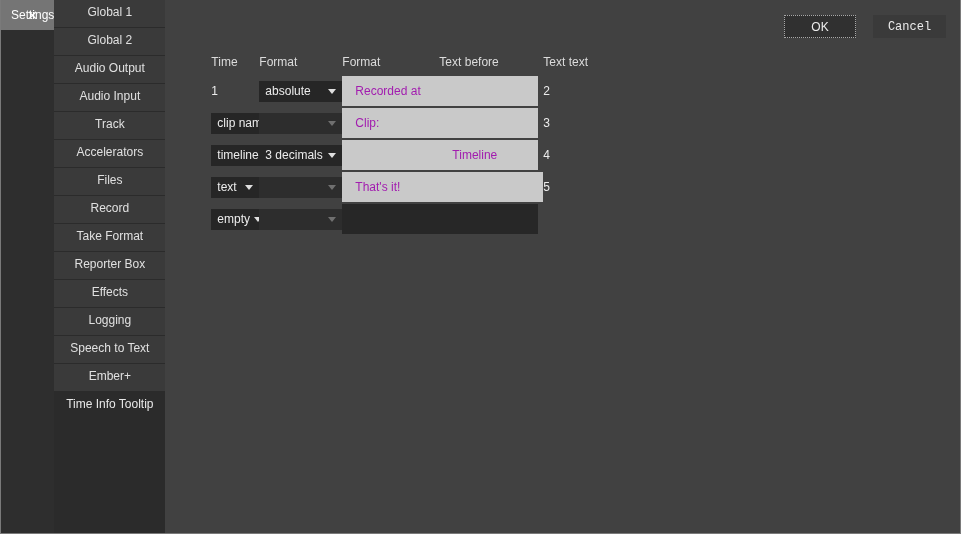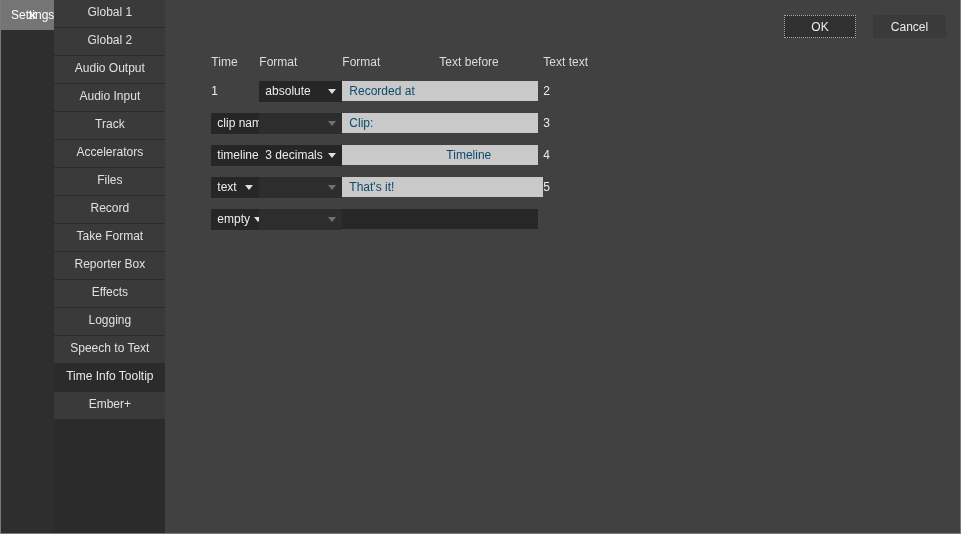--- a/index.html
+++ b/index.html
@@ -79,24 +79,24 @@
     border-left:4px solid transparent;
     border-right:4px solid transparent;
     border-top:5px solid #dfdfdf;
     margin-left:4px;
   }
   .dropdown.fmt { width:90px; }
   .dropdown.disabled { background:#2d2d2d; }
   .dropdown.disabled .dd-arrow { border-top-color:#707070; }
 
   .txt {
-    width:99px; height:20px;
+    width:99px; height:30px;
     border:none; outline:none;
-    background:#c9c9c9; color:#0c4a6e;
-    font-size:12px; padding:0 7px;
+    background:#c9c9c9; color:#a21caf;
+    font-size:12px; padding:0 13px;
   }
   .txt.wide { width:203px; }
   .txt.off { background:#272727; }
 
   
   .footer {
     position:relative; height:63px; flex:none;
     background:#2e2e2e;
   }
   .btn {
@@ -107,20 +107,21 @@
   }
   .btn.ok {
     right:104px; width:72px;
     background:#303030;
     border:1px dotted #a8a8a8;
   }
   .btn.cancel {
     right:14px; width:73px;
     background:#3a3a3a;
     border:1px solid #3a3a3a;
+    font-family:Liberation Mono, monospace;
   }
 </style>
 </head>
 <body>
 
 <div class="window">
 
   <div class="titlebar">
     <span class="title">Settings</span>
     <span class="close">✕</span>
@@ -135,22 +136,22 @@
       <div class="nav-item">Audio Input</div>
       <div class="nav-item">Track</div>
       <div class="nav-item">Accelerators</div>
       <div class="nav-item">Files</div>
       <div class="nav-item">Record</div>
       <div class="nav-item">Take Format</div>
       <div class="nav-item">Reporter Box</div>
       <div class="nav-item">Effects</div>
       <div class="nav-item">Logging</div>
       <div class="nav-item">Speech to Text</div>
+      <div class="nav-item">Ember+</div>
       <div class="nav-item selected">Time Info Tooltip</div>
-      <div class="nav-item">Ember+</div>
     </div>
 
     <div class="main">
       <div class="grid">
 
         <div class="cell hdr">Time</div>
         <div class="cell hdr">Format</div>
         <div class="cell hdr">Format</div>
         <div class="cell hdr">Text before</div>
         <div class="cell hdr">Text text</div>

